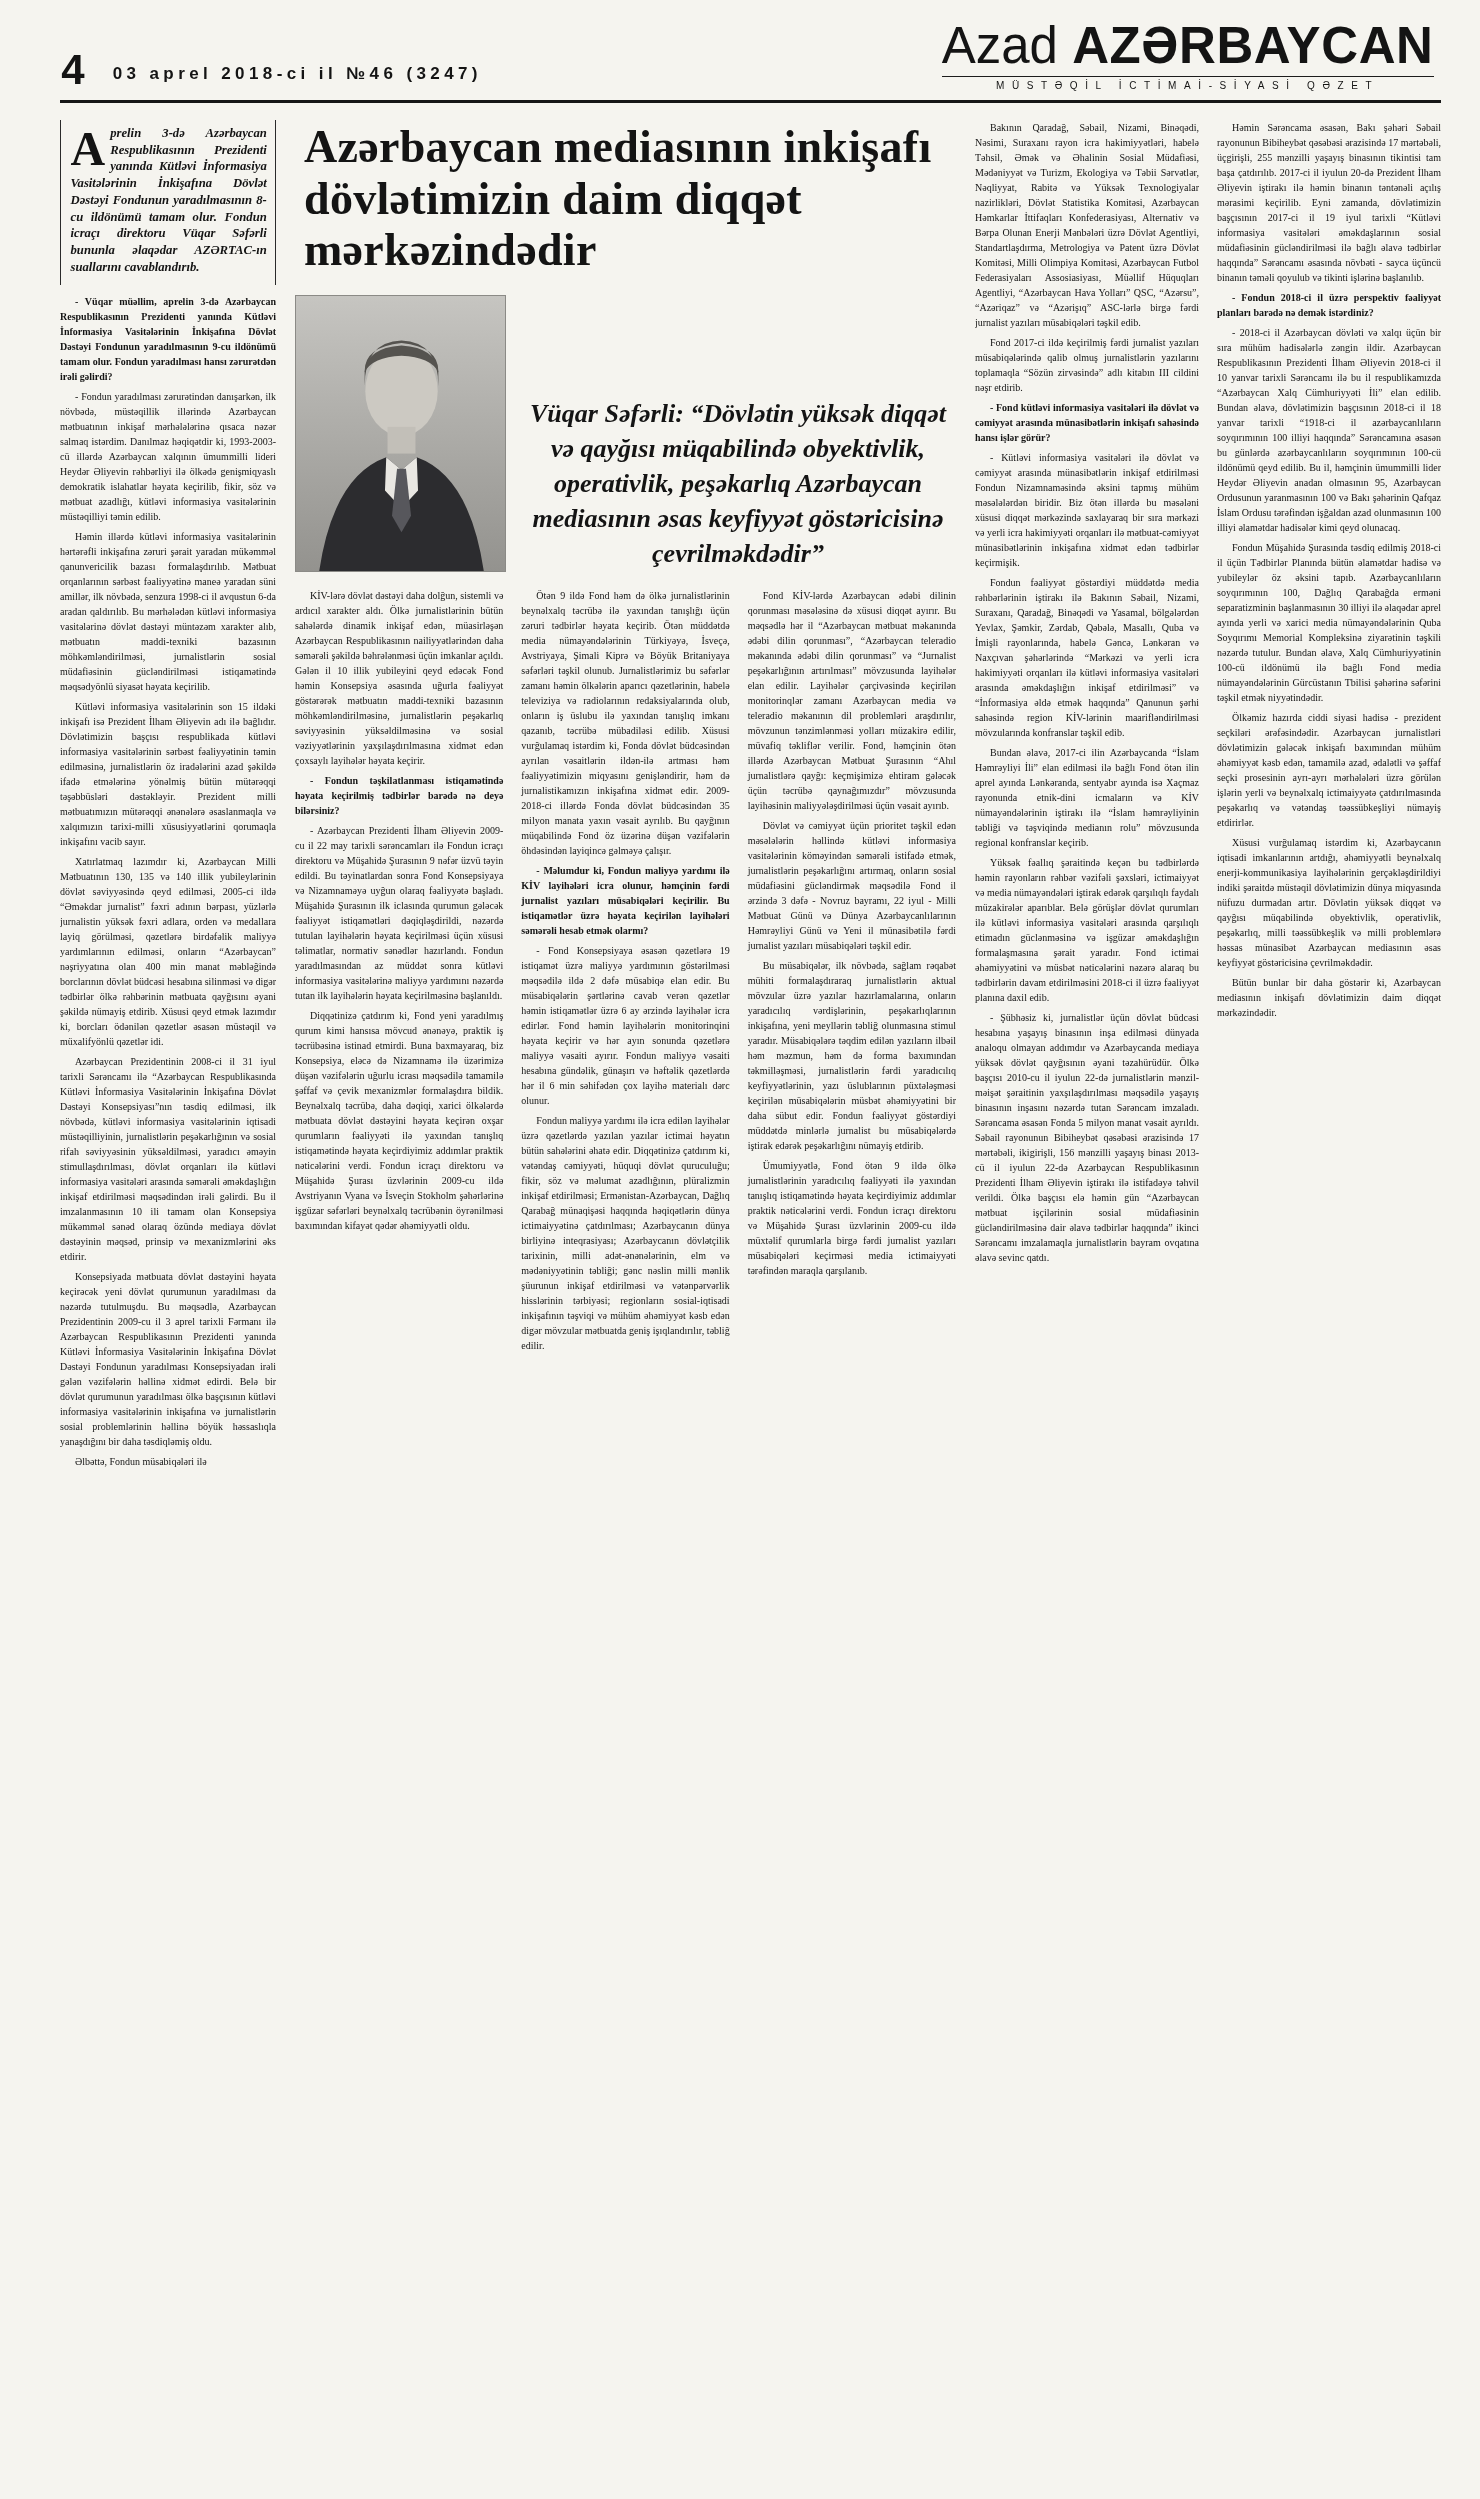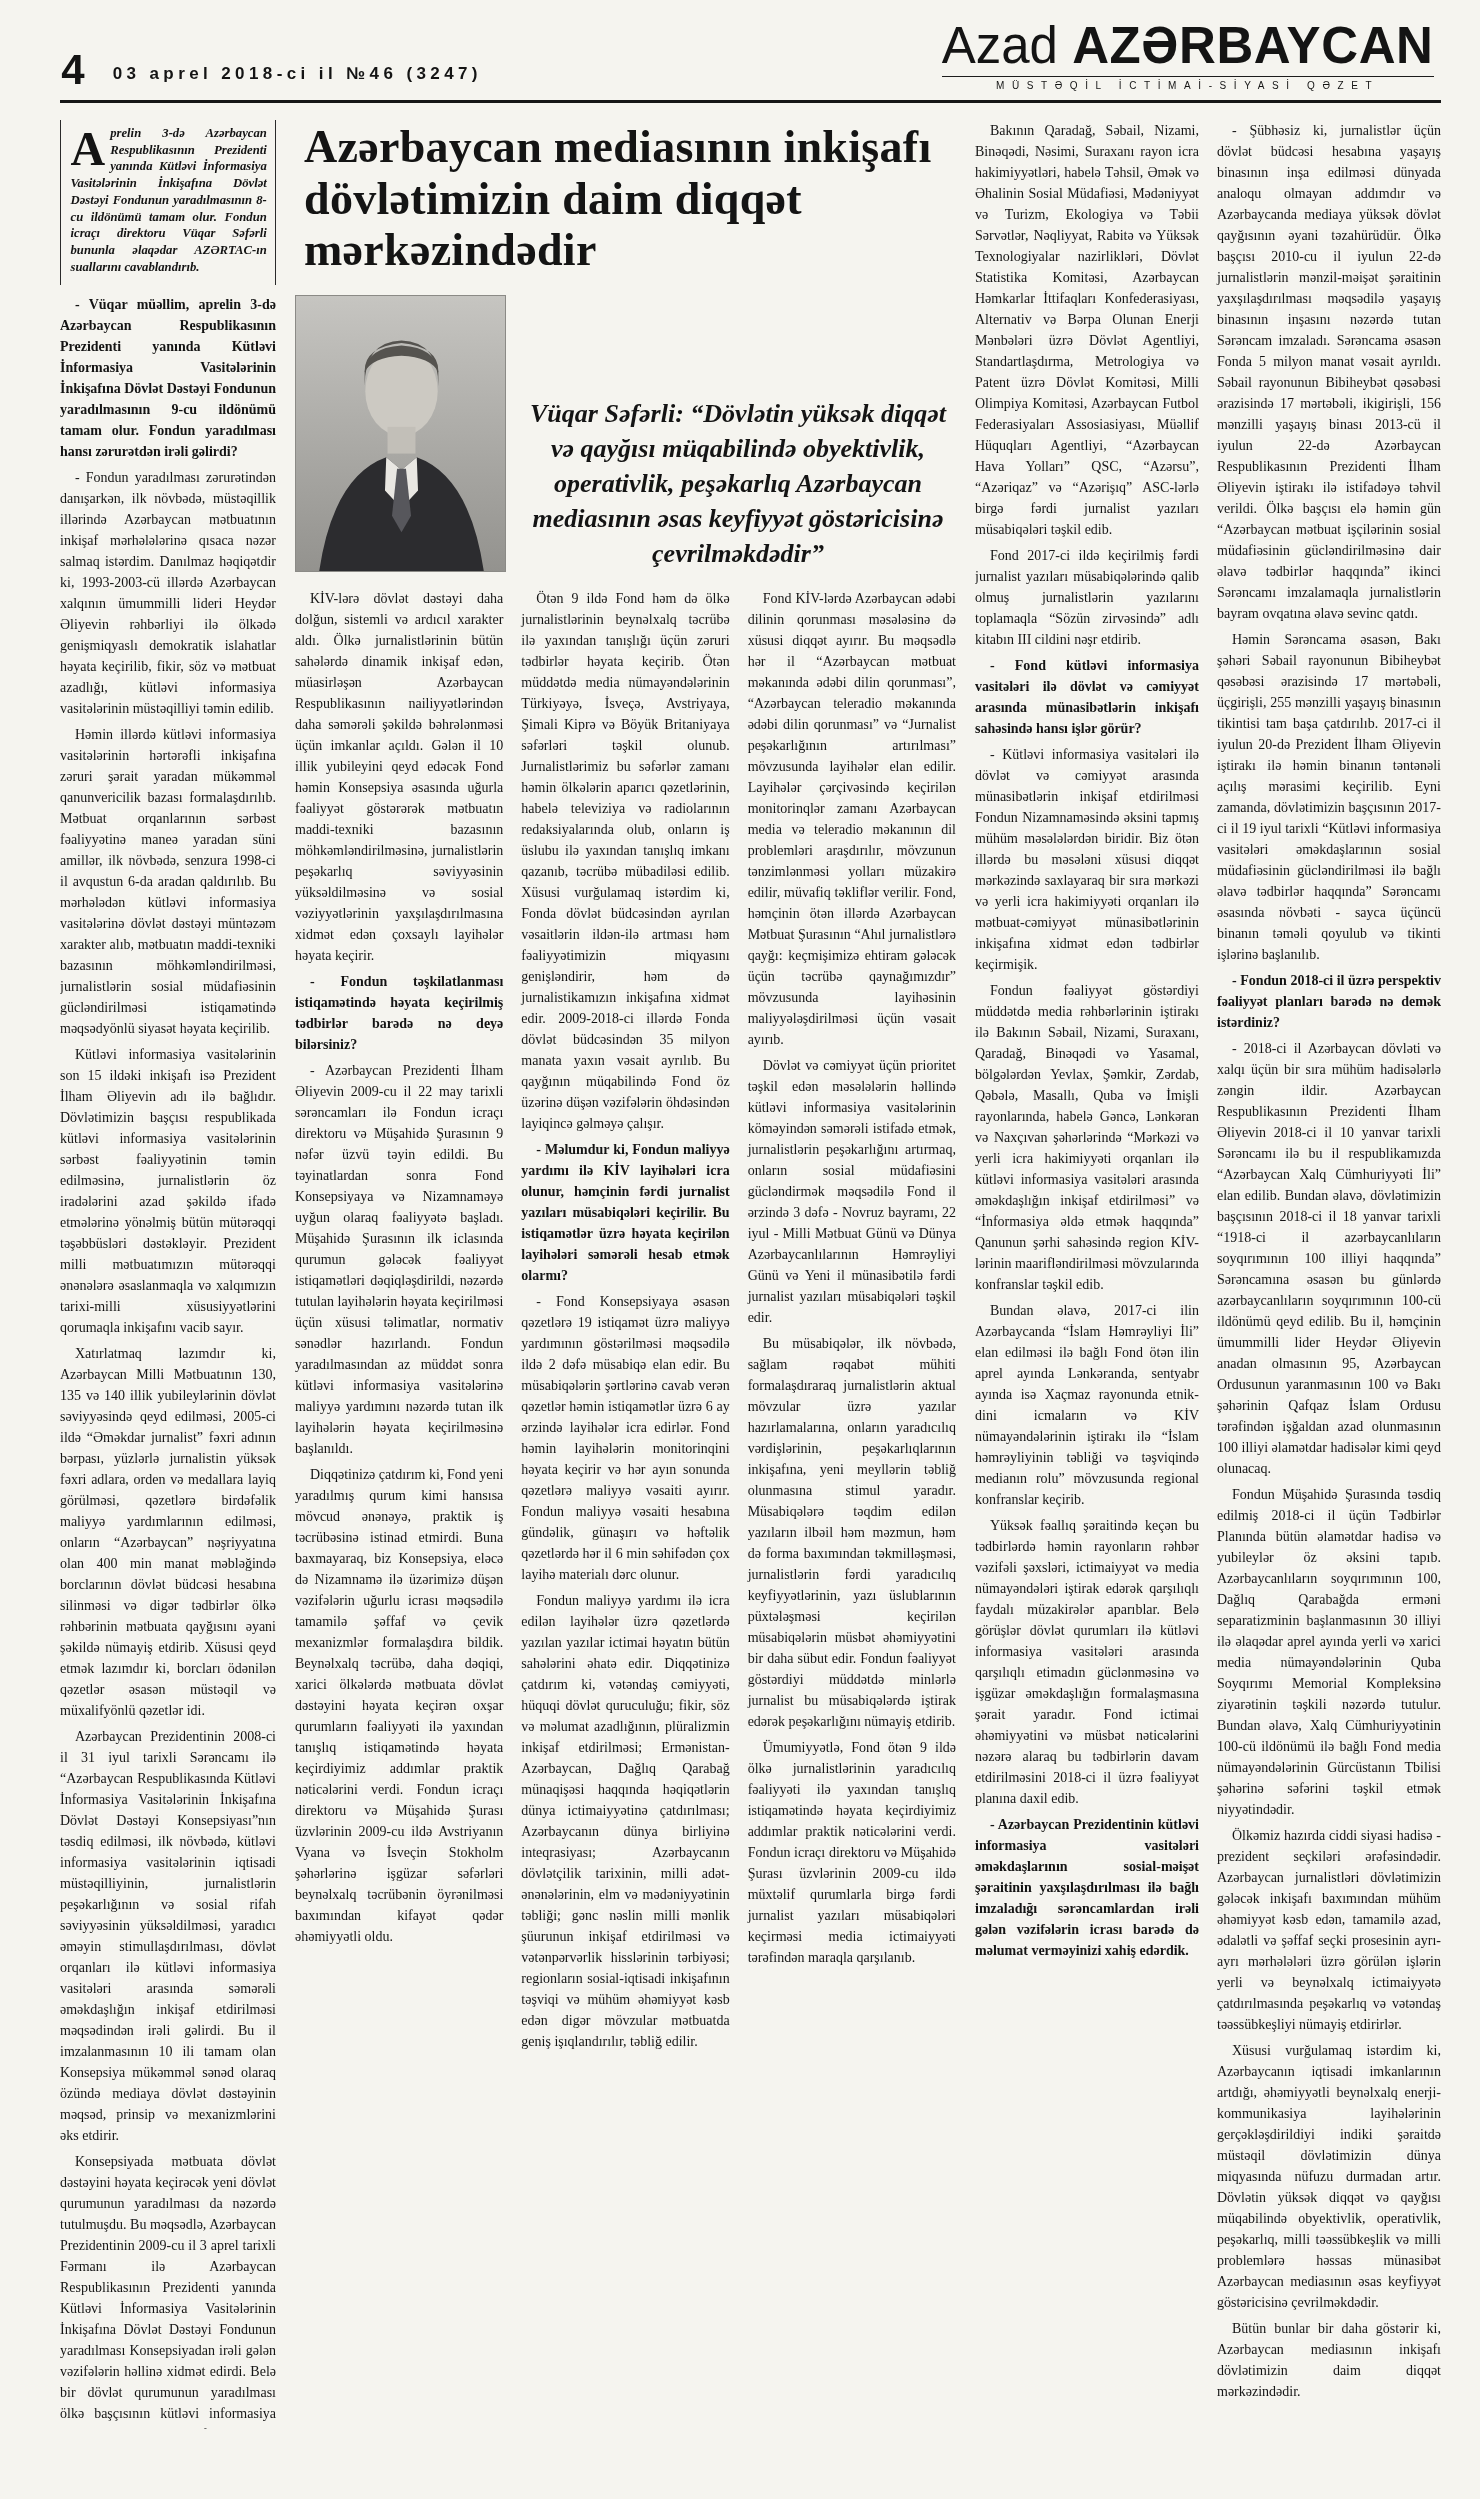--- a/index.html
+++ b/index.html
@@ -21,21 +21,21 @@
 
   
   .content { display:flex; gap:19px; height:2309px; overflow:hidden; }
   .col-left { flex:0 0 216px; width:216px; overflow:hidden; }
   .mid { flex:0 0 661px; width:661px; overflow:hidden; }
   .col-right { flex:1; overflow:hidden; column-count:2; column-gap:18px; }
 
   .lead-box { border-left:1.3px solid #2a2a2a; border-right:1.3px solid #2a2a2a; padding:5px 8.2px 9px 9.5px; font-weight:bold; font-style:italic; font-size:12.7px; line-height:1.32; text-align:justify; margin-bottom:9px; }
   .lead-box::first-letter { float:left; font-size:48px; line-height:.78; padding:5px 5px 0 0; font-style:normal; }
 
-  .para { font-size:14px; line-height:1.5; text-align:justify; margin-bottom:5px; text-indent:15px; hyphens:auto; break-inside:avoid-column; }
+  .para { font-size:10px; line-height:1.5; text-align:justify; margin-bottom:5px; text-indent:15px; hyphens:auto; break-inside:avoid-column; }
   .para.question { font-weight:bold; }
 
   .headline { font-size:46px; line-height:1.12; text-align:left; font-weight:bold; margin:1.3px 9px 19px; letter-spacing:0.3px; }
 
   .feature { display:flex; gap:16.5px; margin-bottom:16.5px; align-items:flex-end; }
   .photo { flex:0 0 211px; height:277px; background:linear-gradient(#c9c8c4,#9e9d99); overflow:hidden; border:0.6px solid #8b8a86; }
   .photo svg { display:block; }
   .pullquote { flex:1; font-size:26px; font-weight:bold; font-style:italic; line-height:1.34; text-align:center; padding:9px 3.8px 0 1.3px; }
   .pq-attr { font-style:italic; }
 
@@ -121,21 +121,20 @@
     </section>
 
     <section class="col-right" id="right-cols">
         <p class="para">Bakının Qaradağ, Səbail, Nizami, Binəqədi, Nəsimi, Suraxanı rayon icra hakimiyyətləri, habelə Təhsil, Əmək və Əhalinin Sosial Müdafiəsi, Mədəniyyət və Turizm, Ekologiya və Təbii Sərvətlər, Nəqliyyat, Rabitə və Yüksək Texnologiyalar nazirlikləri, Dövlət Statistika Komitəsi, Azərbaycan Həmkarlar İttifaqları Konfederasiyası, Alternativ və Bərpa Olunan Enerji Mənbələri üzrə Dövlət Agentliyi, Standartlaşdırma, Metrologiya və Patent üzrə Dövlət Komitəsi, Milli Olimpiya Komitəsi, Azərbaycan Futbol Federasiyaları Assosiasiyası, Müəllif Hüquqları Agentliyi, “Azərbaycan Hava Yolları” QSC, “Azərsu”, “Azəriqaz” və “Azərişıq” ASC-lərlə birgə fərdi jurnalist yazıları müsabiqələri təşkil edib.</p>
         <p class="para">Fond 2017-ci ildə keçirilmiş fərdi jurnalist yazıları müsabiqələrində qalib olmuş jurnalistlərin yazılarını toplamaqla “Sözün zirvəsində” adlı kitabın III cildini nəşr etdirib.</p>
         <p class="para question">- Fond kütləvi informasiya vasitələri ilə dövlət və cəmiyyət arasında münasibətlərin inkişafı sahəsində hansı işlər görür?</p>
         <p class="para">- Kütləvi informasiya vasitələri ilə dövlət və cəmiyyət arasında münasibətlərin inkişaf etdirilməsi Fondun Nizamnaməsində əksini tapmış mühüm məsələlərdən biridir. Biz ötən illərdə bu məsələni xüsusi diqqət mərkəzində saxlayaraq bir sıra mərkəzi və yerli icra hakimiyyəti orqanları ilə mətbuat-cəmiyyət münasibətlərinin inkişafına xidmət edən tədbirlər keçirmişik.</p>
         <p class="para">Fondun fəaliyyət göstərdiyi müddətdə media rəhbərlərinin iştirakı ilə Bakının Səbail, Nizami, Suraxanı, Qaradağ, Binəqədi və Yasamal, bölgələrdən Yevlax, Şəmkir, Zərdab, Qəbələ, Masallı, Quba və İmişli rayonlarında, habelə Gəncə, Lənkəran və Naxçıvan şəhərlərində “Mərkəzi və yerli icra hakimiyyəti orqanları ilə kütləvi informasiya vasitələri arasında əməkdaşlığın inkişaf etdirilməsi” və “İnformasiya əldə etmək haqqında” Qanunun şərhi sahəsində region KİV-lərinin maarifləndirilməsi mövzularında konfranslar təşkil edib.</p>
         <p class="para">Bundan əlavə, 2017-ci ilin Azərbaycanda “İslam Həmrəyliyi İli” elan edilməsi ilə bağlı Fond ötən ilin aprel ayında Lənkəranda, sentyabr ayında isə Xaçmaz rayonunda etnik-dini icmaların və KİV nümayəndələrinin iştirakı ilə “İslam həmrəyliyinin təbliği və təşviqində medianın rolu” mövzusunda regional konfranslar keçirib.</p>
         <p class="para">Yüksək fəallıq şəraitində keçən bu tədbirlərdə həmin rayonların rəhbər vəzifəli şəxsləri, ictimaiyyət və media nümayəndələri iştirak edərək qarşılıqlı faydalı müzakirələr aparıblar. Belə görüşlər dövlət qurumları ilə kütləvi informasiya vasitələri arasında qarşılıqlı etimadın güclənməsinə və işgüzar əməkdaşlığın formalaşmasına şərait yaradır. Fond ictimai əhəmiyyətini və müsbət nəticələrini nəzərə alaraq bu tədbirlərin davam etdirilməsini 2018-ci il üzrə fəaliyyət planına daxil edib.</p>
-        <p class="para question">- Azərbaycan Prezidentinin kütləvi informasiya vasitələri əməkdaşlarının sosial-məişət şəraitinin yaxşılaşdırılması ilə bağlı imzaladığı sərəncamlardan irəli gələn vəzifələrin icrası barədə də məlumat verməyinizi xahiş edərdik.</p>
         <p class="para">- Şübhəsiz ki, jurnalistlər üçün dövlət büdcəsi hesabına yaşayış binasının inşa edilməsi dünyada analoqu olmayan addımdır və Azərbaycanda mediaya yüksək dövlət qayğısının əyani təzahürüdür. Ölkə başçısı 2010-cu il iyulun 22-də jurnalistlərin mənzil-məişət şəraitinin yaxşılaşdırılması məqsədilə yaşayış binasının inşasını nəzərdə tutan Sərəncam imzaladı. Sərəncama əsasən Fonda 5 milyon manat vəsait ayrıldı. Səbail rayonunun Bibiheybət qəsəbəsi ərazisində 17 mərtəbəli, ikigirişli, 156 mənzilli yaşayış binası 2013-cü il iyulun 22-də Azərbaycan Respublikasının Prezidenti İlham Əliyevin iştirakı ilə istifadəyə təhvil verildi. Ölkə başçısı elə həmin gün “Azərbaycan mətbuat işçilərinin sosial müdafiəsinin gücləndirilməsinə dair əlavə tədbirlər haqqında” ikinci Sərəncamı imzalamaqla jurnalistlərin bayram ovqatına əlavə sevinc qatdı.</p>
         <p class="para">Həmin Sərəncama əsasən, Bakı şəhəri Səbail rayonunun Bibiheybət qəsəbəsi ərazisində 17 mərtəbəli, üçgirişli, 255 mənzilli yaşayış binasının tikintisi tam başa çatdırılıb. 2017-ci il iyulun 20-də Prezident İlham Əliyevin iştirakı ilə həmin binanın təntənəli açılış mərasimi keçirilib. Eyni zamanda, dövlətimizin başçısının 2017-ci il 19 iyul tarixli “Kütləvi informasiya vasitələri əməkdaşlarının sosial müdafiəsinin gücləndirilməsi ilə bağlı əlavə tədbirlər haqqında” Sərəncamı əsasında növbəti - sayca üçüncü binanın təməli qoyulub və tikinti işlərinə başlanılıb.</p>
         <p class="para question">- Fondun 2018-ci il üzrə perspektiv fəaliyyət planları barədə nə demək istərdiniz?</p>
         <p class="para">- 2018-ci il Azərbaycan dövləti və xalqı üçün bir sıra mühüm hadisələrlə zəngin ildir. Azərbaycan Respublikasının Prezidenti İlham Əliyevin 2018-ci il 10 yanvar tarixli Sərəncamı ilə bu il respublikamızda “Azərbaycan Xalq Cümhuriyyəti İli” elan edilib. Bundan əlavə, dövlətimizin başçısının 2018-ci il 18 yanvar tarixli “1918-ci il azərbaycanlıların soyqırımının 100 illiyi haqqında” Sərəncamına əsasən bu günlərdə azərbaycanlıların soyqırımının 100-cü ildönümü qeyd edilib. Bu il, həmçinin ümummilli lider Heydər Əliyevin anadan olmasının 95, Azərbaycan Ordusunun yaranmasının 100 və Bakı şəhərinin Qafqaz İslam Ordusu tərəfindən işğaldan azad olunmasının 100 illiyi əlamətdar hadisələr kimi qeyd olunacaq.</p>
         <p class="para">Fondun Müşahidə Şurasında təsdiq edilmiş 2018-ci il üçün Tədbirlər Planında bütün əlamətdar hadisə və yubileylər öz əksini tapıb. Azərbaycanlıların soyqırımının 100, Dağlıq Qarabağda erməni separatizminin başlanmasının 30 illiyi ilə əlaqədar aprel ayında yerli və xarici media nümayəndələrinin Quba Soyqırımı Memorial Kompleksinə ziyarətinin təşkili nəzərdə tutulur. Bundan əlavə, Xalq Cümhuriyyətinin 100-cü ildönümü ilə bağlı Fond media nümayəndələrinin Gürcüstanın Tbilisi şəhərinə səfərini təşkil etmək niyyətindədir.</p>
         <p class="para">Ölkəmiz hazırda ciddi siyasi hadisə - prezident seçkiləri ərəfəsindədir. Azərbaycan jurnalistləri dövlətimizin gələcək inkişafı baxımından mühüm əhəmiyyət kəsb edən, tamamilə azad, ədalətli və şəffaf seçki prosesinin ayrı-ayrı mərhələləri üzrə görülən işlərin yerli və beynəlxalq ictimaiyyətə çatdırılmasında peşəkarlıq və vətəndaş təəssübkeşliyi nümayiş etdirirlər.</p>
         <p class="para">Xüsusi vurğulamaq istərdim ki, Azərbaycanın iqtisadi imkanlarının artdığı, əhəmiyyətli beynəlxalq enerji-kommunikasiya layihələrinin gerçəkləşdirildiyi indiki şəraitdə müstəqil dövlətimizin dünya miqyasında nüfuzu durmadan artır. Dövlətin yüksək diqqət və qayğısı müqabilində obyektivlik, operativlik, peşəkarlıq, milli təəssübkeşlik və milli problemlərə həssas münasibət Azərbaycan mediasının əsas keyfiyyət göstəricisinə çevrilməkdədir.</p>
         <p class="para">Bütün bunlar bir daha göstərir ki, Azərbaycan mediasının inkişafı dövlətimizin daim diqqət mərkəzindədir.</p>
       </section>
 

